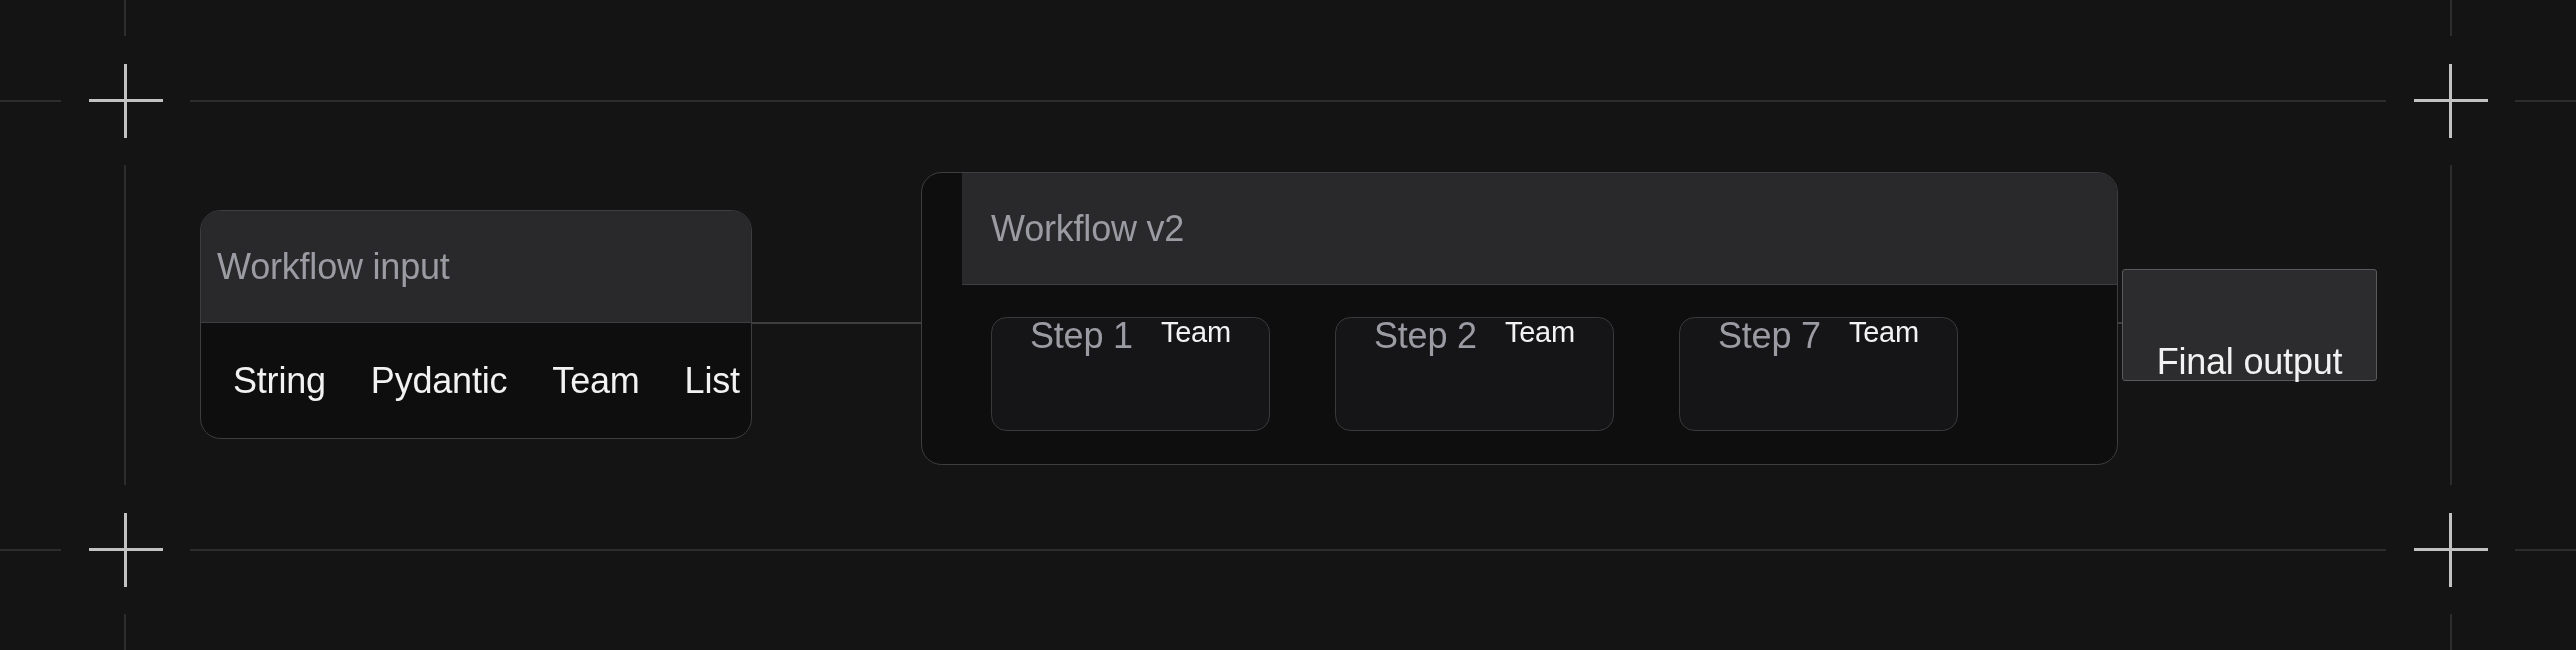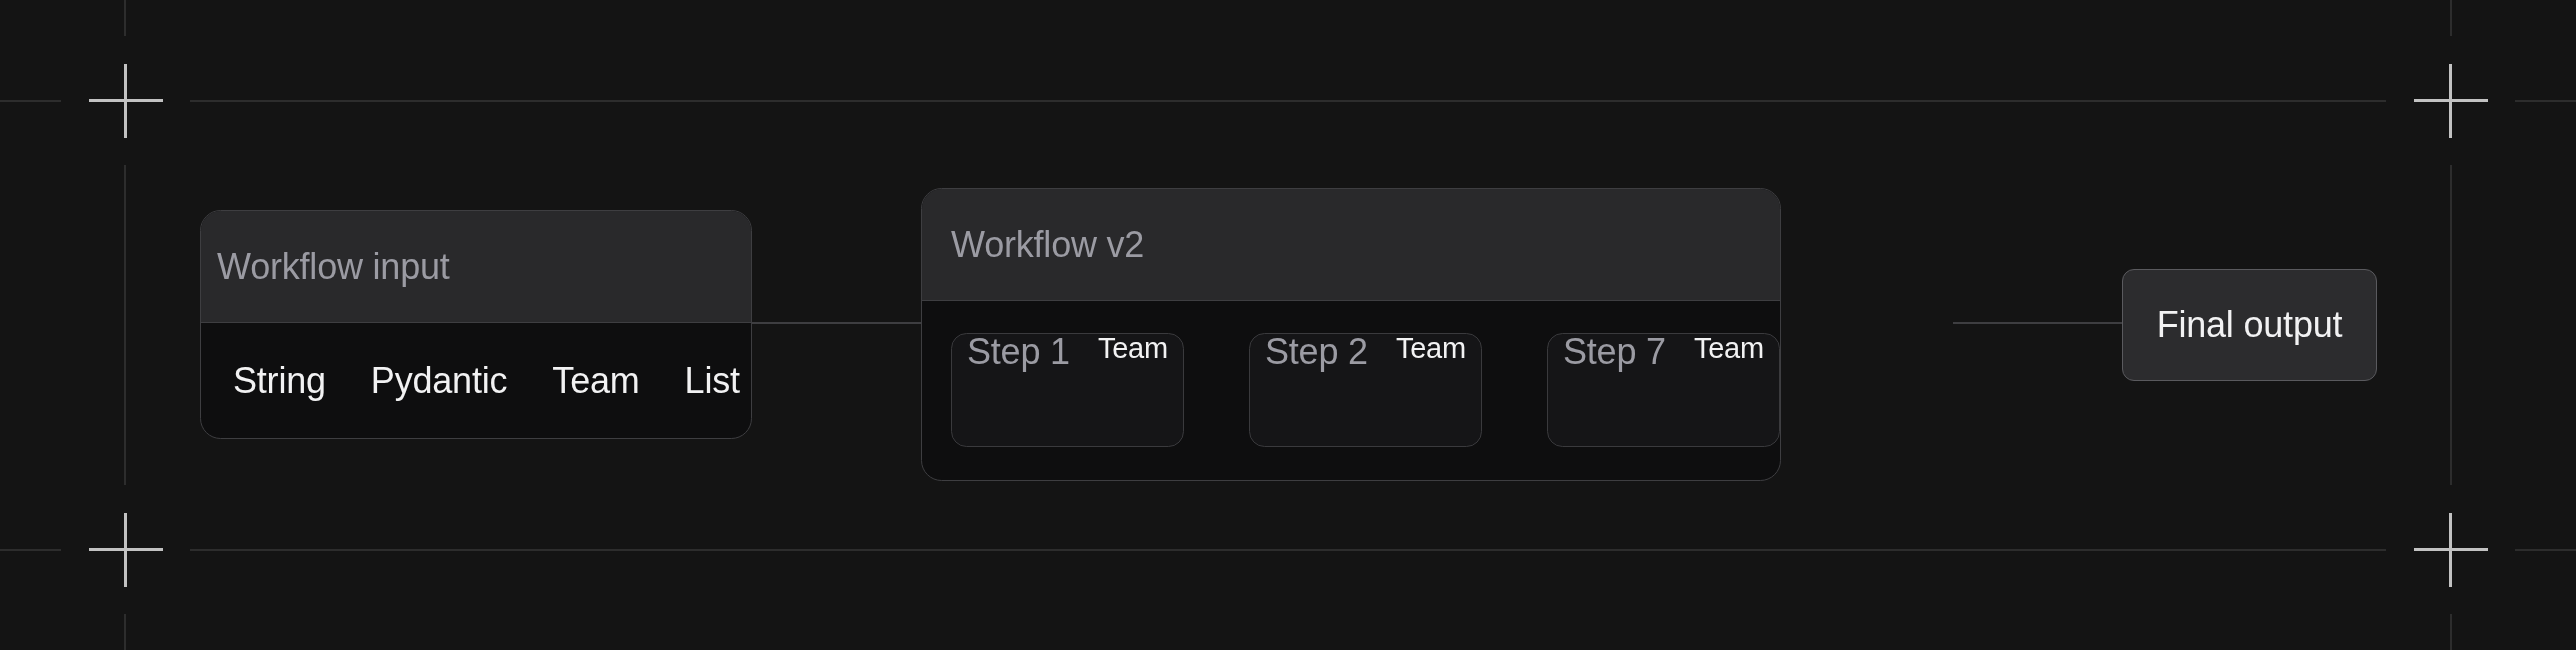--- a/index.html
+++ b/index.html
@@ -132,23 +132,23 @@
 
   .final-node {
     position: absolute;
     box-sizing: border-box;
     left: 2122px;
     top: 269px;
     width: 255px;
     height: 112px;
     background: #2c2c2e;
     border: 1.7px solid #5a5a5e;
-    border-radius: 12px;
-    display: flex;
-    align-items: center;
+    border-radius: 3px;
+    display: flex;
+    align-items: flex-end;
     justify-content: center;
   }
   .final-label {
     color: #f2f2f3;
     font-size: 36px;
     line-height: 1;
     white-space: nowrap;
   }
 </style>
 </head>
@@ -174,21 +174,21 @@
       <span class="panel-title input-title">Workflow input</span>
     </div>
     <div class="panel-body input-body">
       <span class="input-item">String</span>
       <span class="input-item">Pydantic</span>
       <span class="input-item">Team</span>
       <span class="input-item">List</span>
     </div>
   </div>
 
-  <div class="panel" style="left:921px; top:188px; width:860px; height:293px;">
+  <div class="panel" style="left:921px; top:172px; width:1197px; height:293px;padding-left:40px;">
     <div class="panel-header">
       <span class="panel-title v2-title">Workflow v2</span>
     </div>
     <div class="panel-body v2-body">
       <div class="step-node">
         <span class="step-label">Step 1</span>
         <span class="step-type">Team</span>
       </div>
       <div class="step-node">
         <span class="step-label">Step 2</span>

